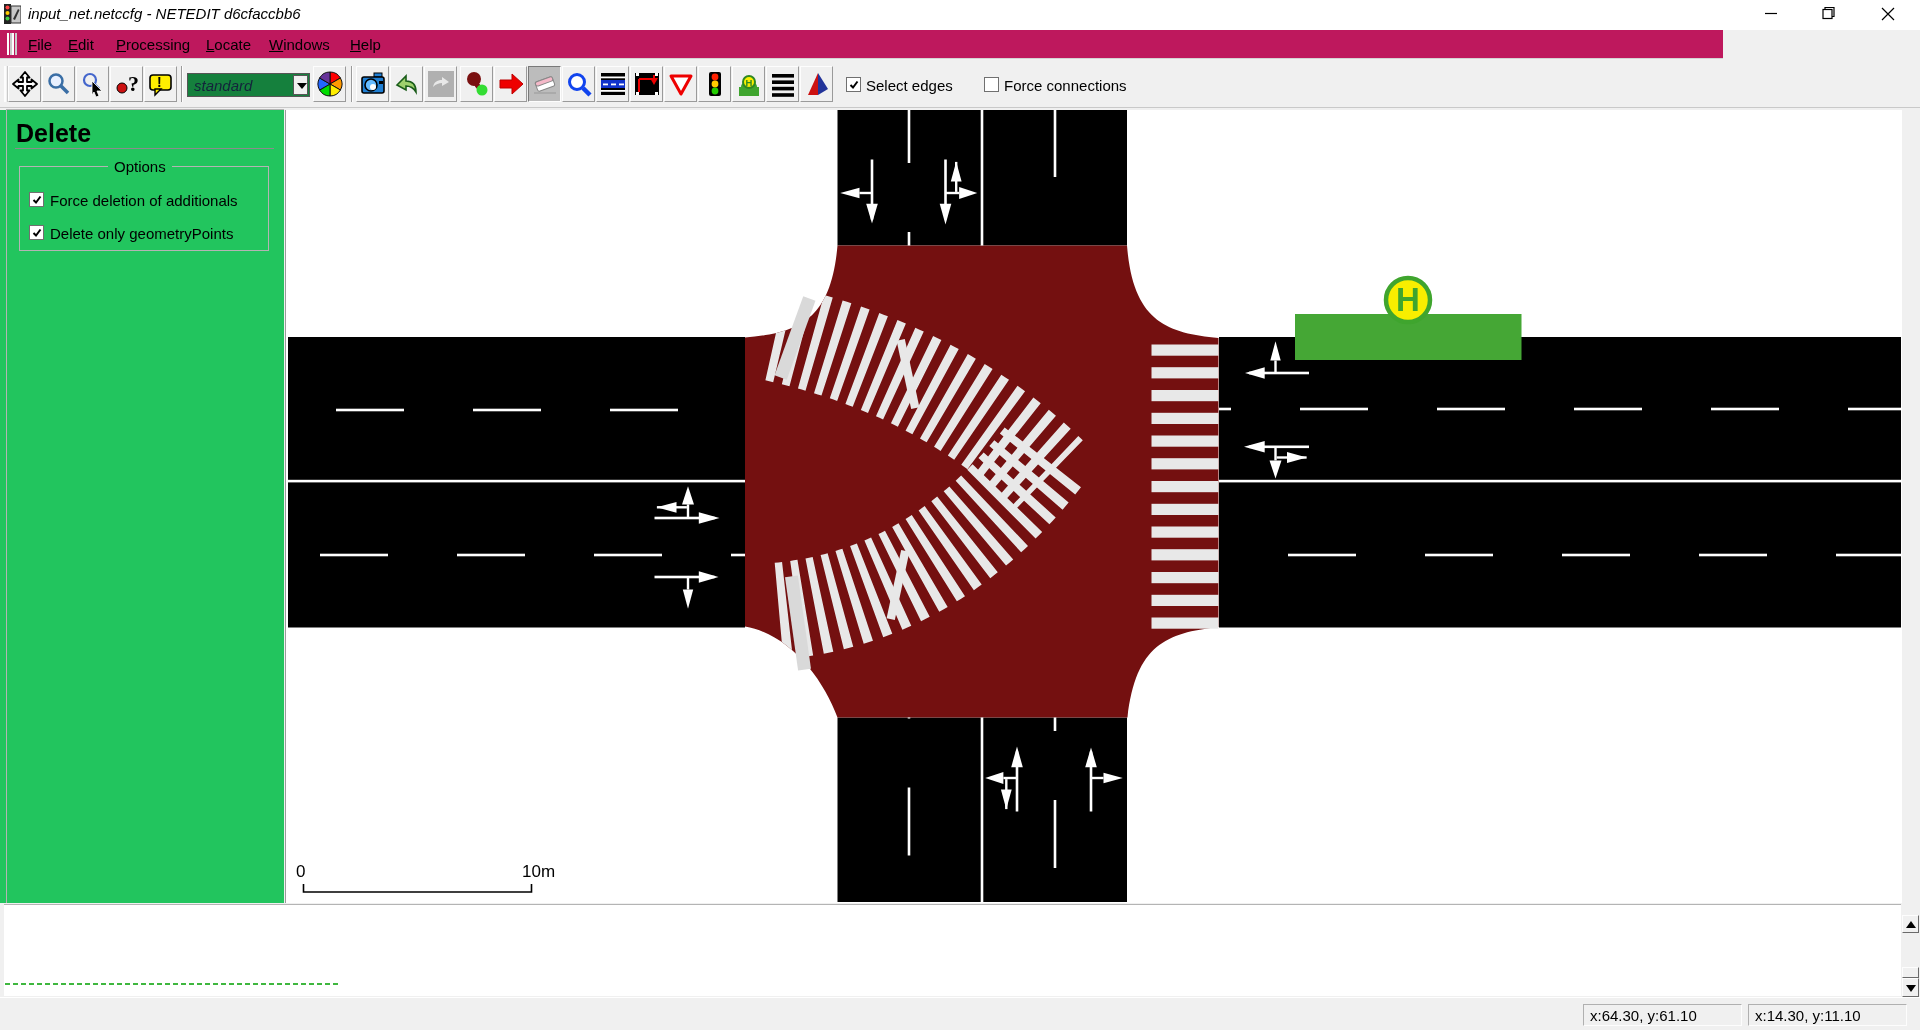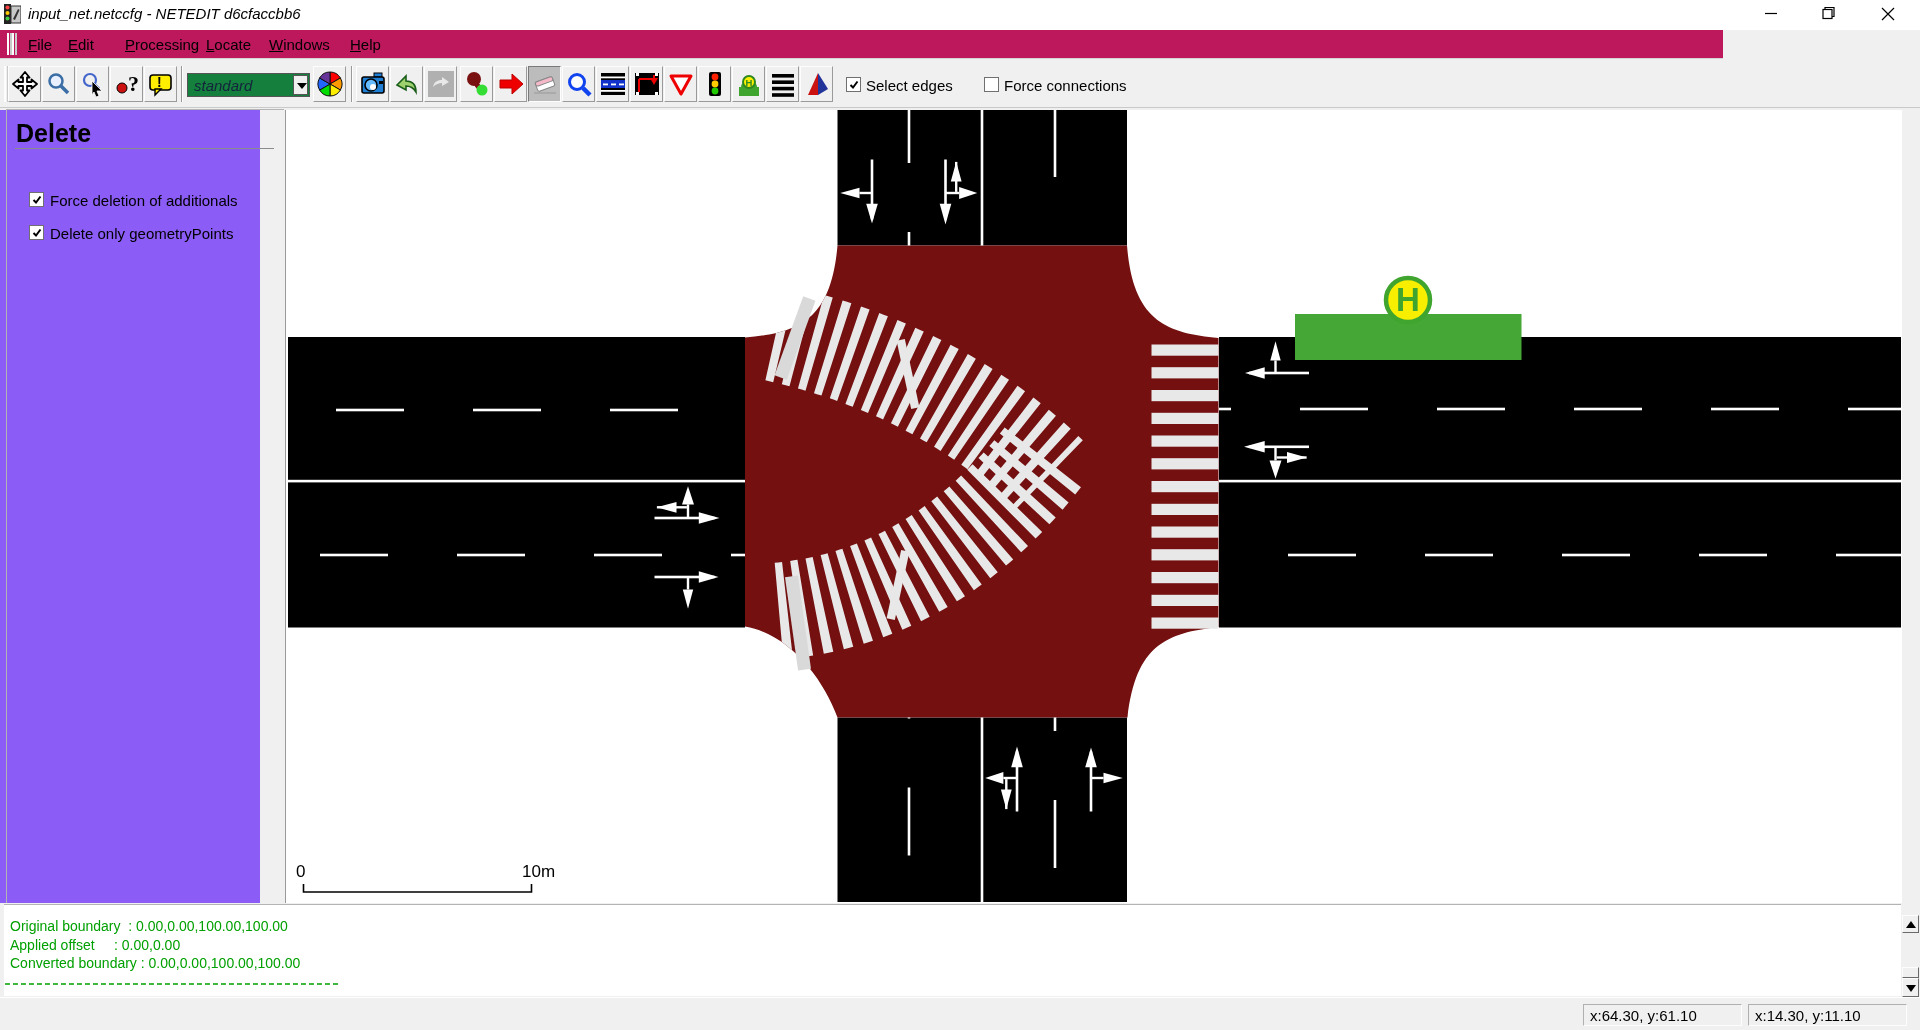--- a/index.html
+++ b/index.html
@@ -24,21 +24,21 @@
   <path d="M75 9.5 L75 7.5 L84 7.5 L84 16.5 L82 16.5" fill="none" stroke="#000" stroke-width="1.2"></path>
   <path d="M132 8 L144 20 M144 8 L132 20" stroke="#000" stroke-width="1.2"></path>
  </svg>
 </div>
 
 <div class="abs" style="left:0;top:30px;width:1723px;height:29px;background:#be185d;border-bottom:1px solid #d4d4d4;">
  <div style="position:absolute;left:7px;top:3px;width:5px;height:22px;border-left:2px solid #fdfdfd;border-right:2px solid #c9c9c9;"></div>
  <div style="position:absolute;left:12px;top:3px;width:5px;height:22px;border-left:2px solid #fdfdfd;border-right:2px solid #c9c9c9;"></div>
  <span class="abs" style="left:28px;top:6px;font-size:15px;"><u>F</u>ile</span>
  <span class="abs" style="left:68px;top:6px;font-size:15px;"><u>E</u>dit</span>
- <span class="abs" style="left:125px;top:6px;font-size:15px;"><u>P</u>rocessing</span>
+ <span class="abs" style="left:116px;top:6px;font-size:15px;"><u>P</u>rocessing</span>
  <span class="abs" style="left:206px;top:6px;font-size:15px;"><u>L</u>ocate</span>
  <span class="abs" style="left:269px;top:6px;font-size:15px;"><u>W</u>indows</span>
  <span class="abs" style="left:350px;top:6px;font-size:15px;"><u>H</u>elp</span>
 </div>
 
 <div class="abs" style="left:0;top:60px;width:1920px;height:48px;background:#f0f0f0;border-bottom:1px solid #c9c9c9;">
  <div style="position:absolute;left:4px;top:6px;width:5px;height:36px;border-left:2px solid #fdfdfd;border-right:2px solid #c9c9c9;"></div>
  <div style="position:absolute;left:0;top:-60px;">
       <div class="tbtn" style="left:8px;top:66px;width:33px;height:36px;background:#f0f0f0;border:1px solid;border-color:#fdfdfd #9a9a9a #9a9a9a #fdfdfd;">
         <svg width="26" height="26" viewBox="0 0 26 26">
@@ -207,25 +207,28 @@
         <svg width="10" height="10" viewBox="0 0 10 10">
           <path d="M1.5 5 L4 7.5 L8.5 1.5" fill="none" stroke="#000" stroke-width="2"></path>
         </svg>
       </div>
       <span style="position:absolute;left:866px;top:77px;font-size:15px;white-space:nowrap">Select edges</span>
       <div class="cb" style="left:984px;top:77px"></div>
       <span style="position:absolute;left:1004px;top:77px;font-size:15px;white-space:nowrap">Force connections</span>
     </div>
 </div>
 
-<div class="abs" style="left:0;top:110px;width:260px;height:793px;background:#8b5cf6;">
+<div class="abs" style="left:0;top:110px;width:284px;height:793px;background:#22c55e;">
  <div style="position:absolute;left:6px;top:-1px;width:278px;height:1px;background:#b4b4b4;"></div>
  <div style="position:absolute;left:6px;top:0;width:1px;height:793px;background:#b4b4b4;"></div>
  <div style="position:absolute;left:16px;top:9px;font-size:25px;font-weight:bold;">Delete</div>
  <div style="position:absolute;left:15px;top:38px;width:259px;height:1px;background:#8c8c8c;"></div>
+ <fieldset style="position:absolute;left:19px;top:48px;width:250px;height:93px;border:1px solid #b4b4b4;">
+   <legend style="margin-left:88px;padding:0 6px;font-size:15px;">Options</legend>
+ </fieldset>
  <div class="cb" style="left:29px;top:82px;width:15px;height:15px;">
       <svg width="10" height="10" viewBox="0 0 10 10">
         <path d="M1.5 5 L4 7.5 L8.5 1.5" fill="none" stroke="#000" stroke-width="2"></path>
       </svg>
     </div>
  <span style="position:absolute;left:50px;top:82px;font-size:15px;">Force deletion of additionals</span>
  <div class="cb" style="left:29px;top:115px;width:15px;height:15px;">
       <svg width="10" height="10" viewBox="0 0 10 10">
         <path d="M1.5 5 L4 7.5 L8.5 1.5" fill="none" stroke="#000" stroke-width="2"></path>
       </svg>
@@ -363,23 +366,20 @@
       <circle cx="1407" cy="300" r="22" fill="#f8ee00" stroke="#3fa52e" stroke-width="4.5"></circle>
       <text x="1407" y="311" font-family="Liberation Sans, sans-serif" font-size="33" font-weight="bold" fill="#3fa52e" text-anchor="middle">H</text>
       <text x="295" y="877" font-family="Liberation Sans, sans-serif" font-size="17" fill="#000">0</text>
       <text x="521" y="877" font-family="Liberation Sans, sans-serif" font-size="17" fill="#000">10m</text>
       <path d="M 302.5 884 L 302.5 892 L 530.5 892 L 530.5 884" fill="none" stroke="#000" stroke-width="1.6"></path>
     </svg>
 </div>
 
 <div class="abs" style="left:0;top:903px;width:1920px;height:94px;background:#f0f0f0;">
  <div style="position:absolute;left:4px;top:1px;width:1897px;height:92px;background:#fff;border-top:1px solid #b4b4b4;"></div>
- <div style="position:absolute;left:10px;top:14px;font-size:14px;line-height:18.5px;color:#00a000;white-space:pre;">Original boundary  : 0.00,0.00,100.00,100.00
-Applied offset     : 0.00,0.00
-Converted boundary : 0.00,0.00,100.00,100.00</div>
  <svg width="340" height="6" viewBox="0 0 340 6" style="position:absolute;left:5px;top:78px">
       <line x1="0" y1="3" x2="335" y2="3" stroke="#00a000" stroke-width="1.6" stroke-dasharray="5 3"></line>
     </svg>
 
  <div style="position:absolute;left:1902px;top:12px;width:17px;height:83px;background:#f0f0f0;">
   <div style="position:absolute;left:0;top:0;width:17px;height:18px;background:#f0f0f0;border:1px solid;border-color:#fdfdfd #6a6a6a #6a6a6a #fdfdfd;">
         <div style="position:absolute;left:3px;top:5px;width:0;height:0;border:5px solid transparent;border-bottom:7px solid #000;border-top:none;"></div>
       </div>
   <div style="position:absolute;left:0;top:52px;width:17px;height:11px;background:#f0f0f0;border:1px solid;border-color:#fdfdfd #6a6a6a #6a6a6a #fdfdfd;"></div>
   <div style="position:absolute;left:0;top:63px;width:17px;height:19px;background:#f0f0f0;border:1px solid;border-color:#fdfdfd #6a6a6a #6a6a6a #fdfdfd;">

